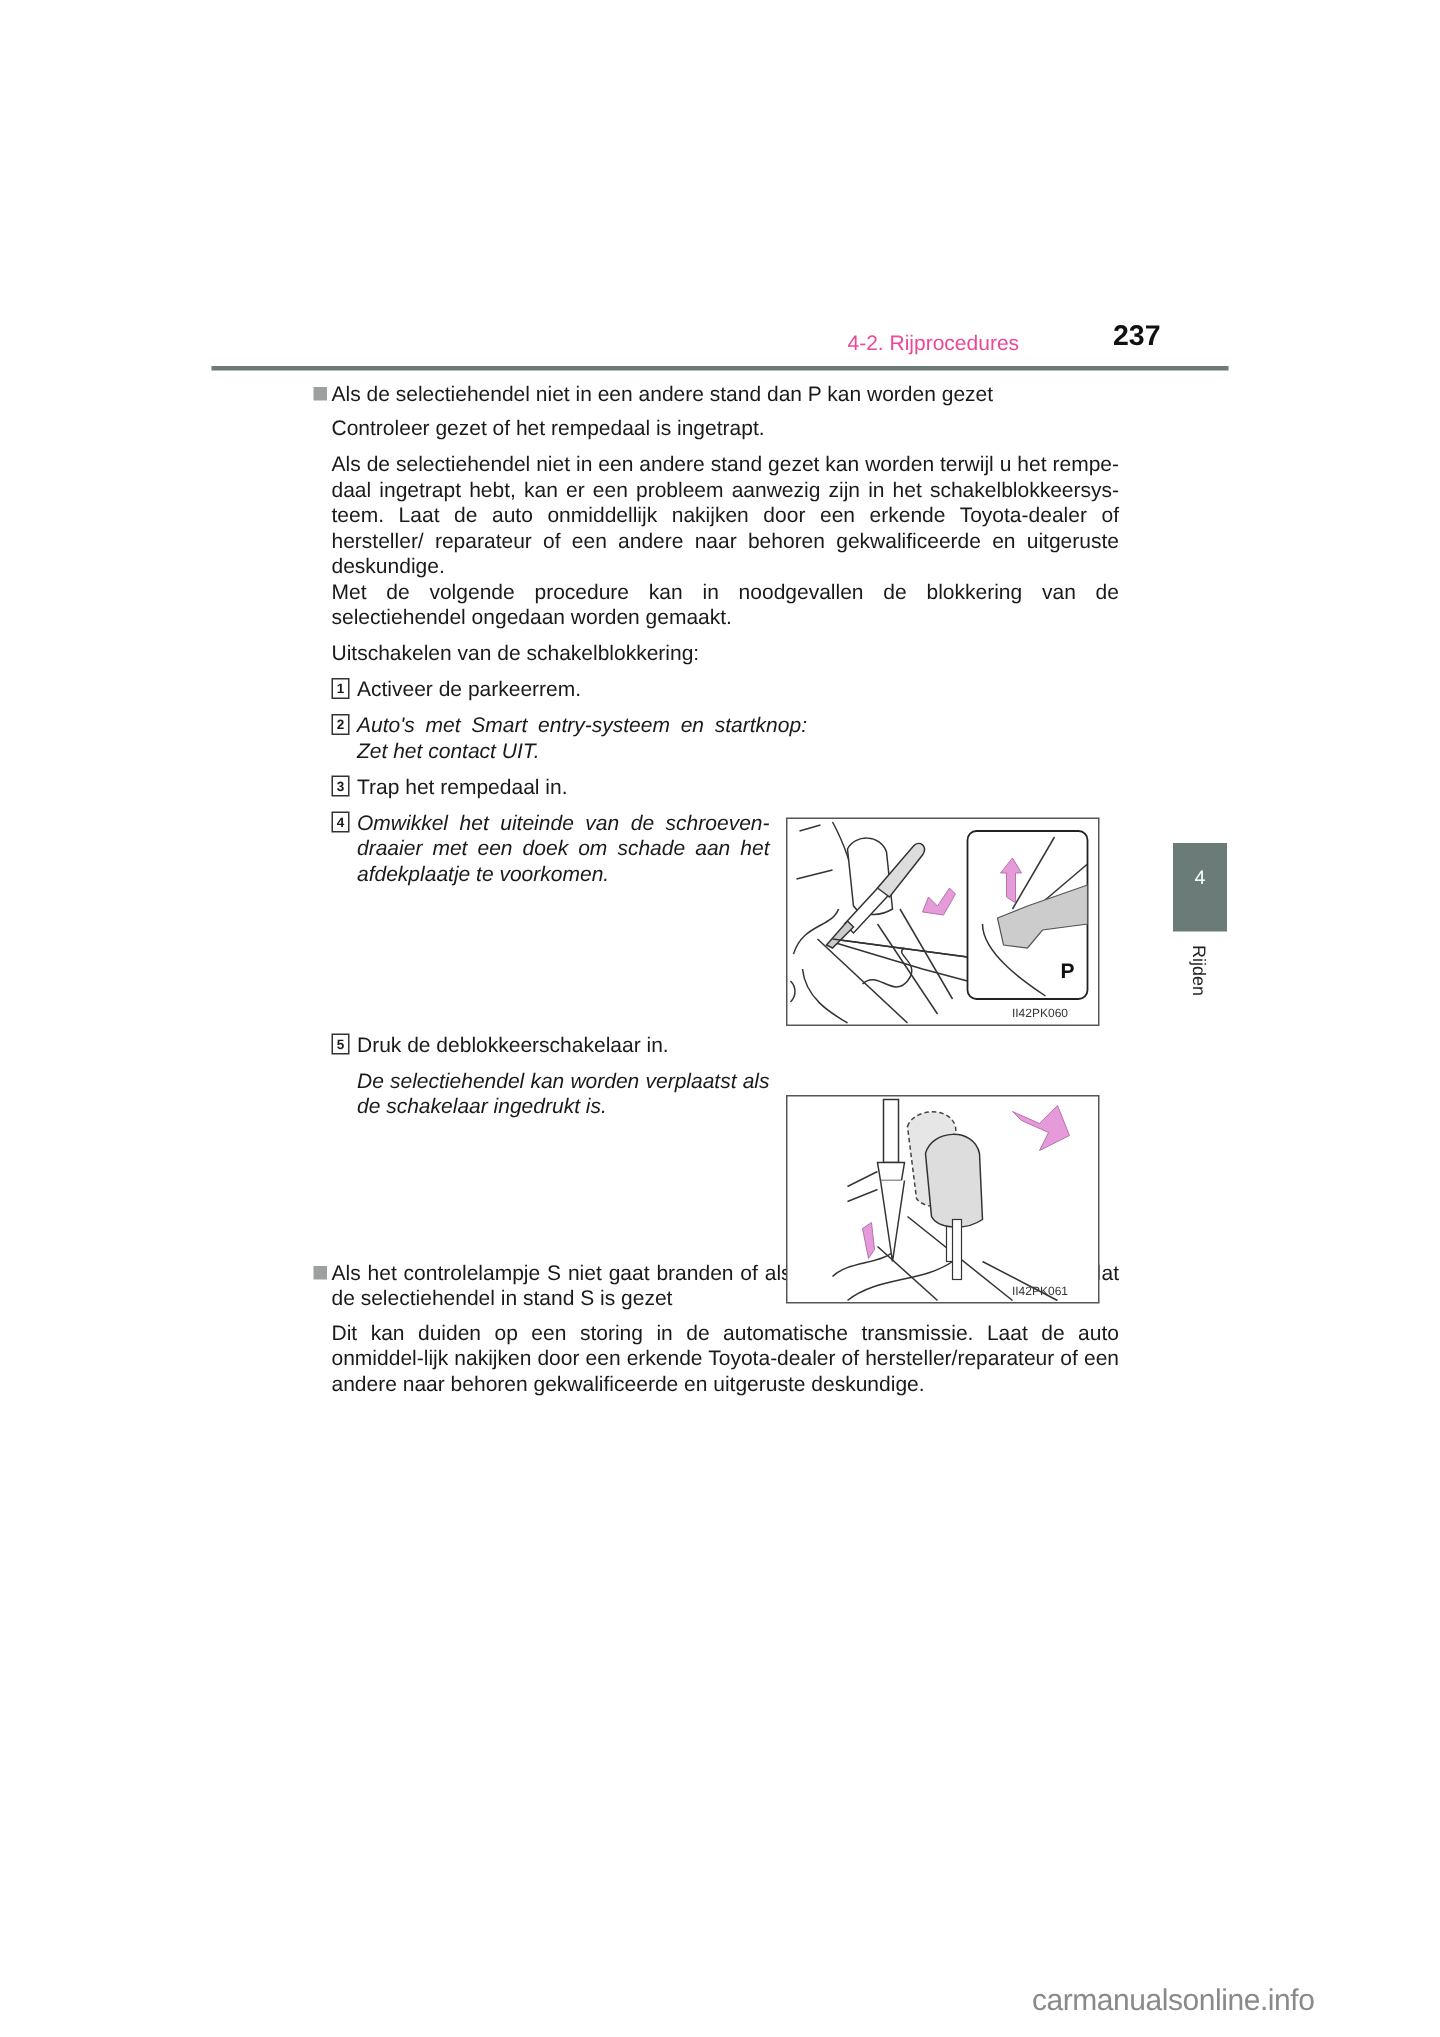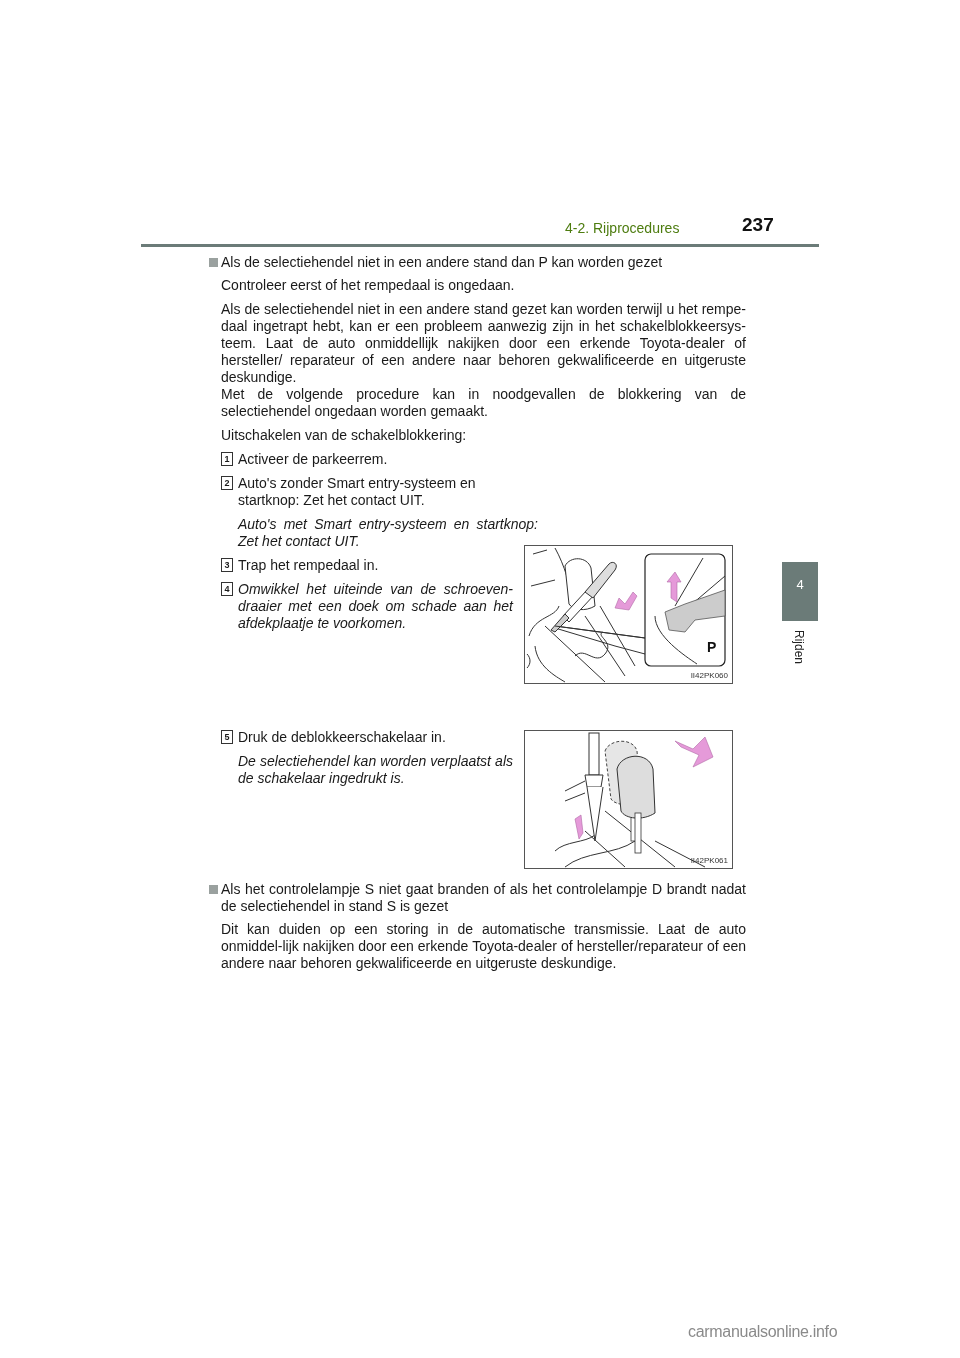--- a/index.html
+++ b/index.html
@@ -1,67 +1,66 @@
 <!DOCTYPE html>
 <html><head>
   <meta charset="utf-8">
   <style>
     html, body { margin: 0; padding: 0; background: #ffffff; }
     body { width: 960px; height: 1358px; position: relative; overflow: hidden;
            font-family: "Liberation Sans", sans-serif; color: #1a1a1a; }
-    .header-section { position: absolute; left: 565px; top: 220px; font-size: 14px; color: #4d7c0f; }
+    .header-section { position: absolute; left: 565px; top: 220px; font-size: 14px; color: #ec4899; }
     .header-page { position: absolute; left: 742px; top: 214px; font-size: 19px; font-weight: bold; color: #111; }
     .header-rule { position: absolute; left: 141px; top: 244px; width: 678px; height: 3px; background: #6b7b78; }
     .side-tab { position: absolute; left: 782px; top: 562px; width: 36px; height: 59px; background: #6b7b78;
                 color: #fff; font-size: 13px; text-align: center; line-height: 46px; }
     .side-label { position: absolute; left: 792px; top: 630px; font-size: 12px; color: #222;
                   writing-mode: vertical-rl; }
     .content { position: absolute; left: 209px; top: 254px; width: 537px; font-size: 14px; line-height: 17px; }
     .heading { position: relative; font-weight: normal; padding-left: 12px; margin-bottom: 6px; text-align: justify; }
     .heading .sq { position: absolute; left: 0; top: 4px; width: 9px; height: 9px; background: #9aa19f; }
     .p { padding-left: 12px; margin-bottom: 7px; text-align: justify; }
     .p.tight { margin-bottom: 0; }
     .step { position: relative; padding-left: 29px; margin-bottom: 7px; }
     .step .num { position: absolute; left: 12px; top: 1px; width: 10px; height: 12px; border: 1px solid #333;
                  font-size: 9px; line-height: 12px; text-align: center; font-weight: bold; }
     .step .sub { margin-top: 7px; text-align: justify; font-style: italic; }
     .step-with-fig .text { width: 275px; text-align: justify; }
     .fig { position: absolute; border: 1px solid #555; background: #fff; }
-    .fig .code { position: absolute; right: 4px; bottom: 3px; font-size: 8px; color: #333; text-align: center; }
-    .watermark { position: absolute; left: 688px; top: 1323px; font-size: 16px; color: #8a8a8a; letter-spacing: -0.3px; }
+    .fig .code { position: absolute; right: 20px; bottom: 3px; font-size: 8px; color: #333; text-align: center; }
+    .watermark { position: absolute; left: 688px; top: 1323px; font-size: 20px; color: #8a8a8a; letter-spacing: -0.3px; }
   </style>
 </head>
 <body>
 
 <div class="header-section">4-2. Rijprocedures</div>
 <div class="header-page">237</div>
 <div class="header-rule"></div>
 
 <div class="side-tab">
   <span>4</span>
 </div>
 <div class="side-label">Rijden</div>
 
 <div class="content">
   <div class="heading">
     <span class="sq"></span>
     <span>Als de selectiehendel niet in een andere stand dan P kan worden gezet</span>
   </div>
-  <div class="p">Controleer eerst of het rempedaal is ongedaan.</div>
+  <div class="p">Controleer gezet of het rempedaal is ingetrapt.</div>
   <div class="p tight">Als de selectiehendel niet in een andere stand gezet kan worden terwijl u het rempe-daal ingetrapt hebt, kan er een probleem aanwezig zijn in het schakelblokkeersys-teem. Laat de auto onmiddellijk nakijken door een erkende Toyota-dealer of hersteller/ reparateur of een andere naar behoren gekwalificeerde en uitgeruste deskundige.</div>
   <div class="p">Met de volgende procedure kan in noodgevallen de blokkering van de selectiehendel ongedaan worden gemaakt.</div>
   <div class="p">Uitschakelen van de schakelblokkering:</div>
 
   <div class="step">
     <span class="num">1</span>
     <div>Activeer de parkeerrem.</div>
   </div>
   <div class="step" style="width:300px;">
     <span class="num">2</span>
-    <div>Auto's zonder Smart entry-systeem en startknop: Zet het contact UIT.</div>
     <div class="sub">Auto's met Smart entry-systeem en startknop: Zet het contact UIT.</div>
   </div>
   <div class="step">
     <span class="num">3</span>
     <div>Trap het rempedaal in.</div>
   </div>
   <div class="step step-with-fig" style="height:141px;">
     <span class="num">4</span>
     <div class="text sub">Omwikkel het uiteinde van de schroeven-draaier met een doek om schade aan het afdekplaatje te voorkomen.</div>
   </div>

